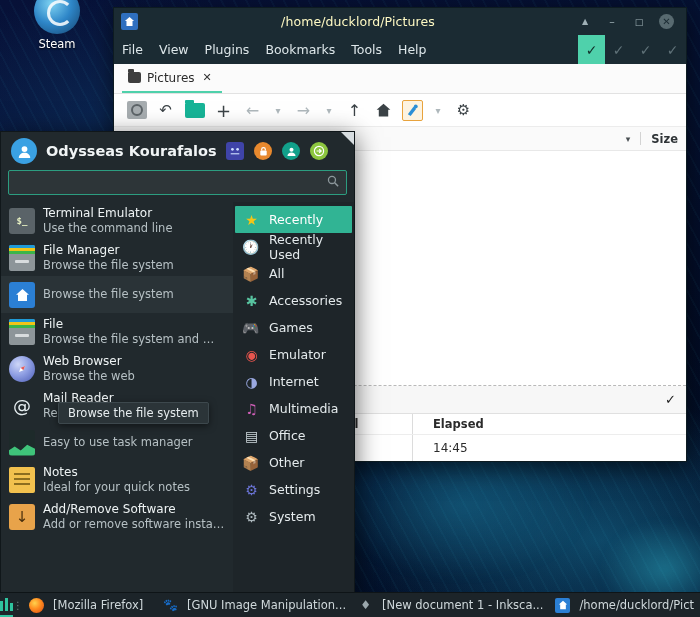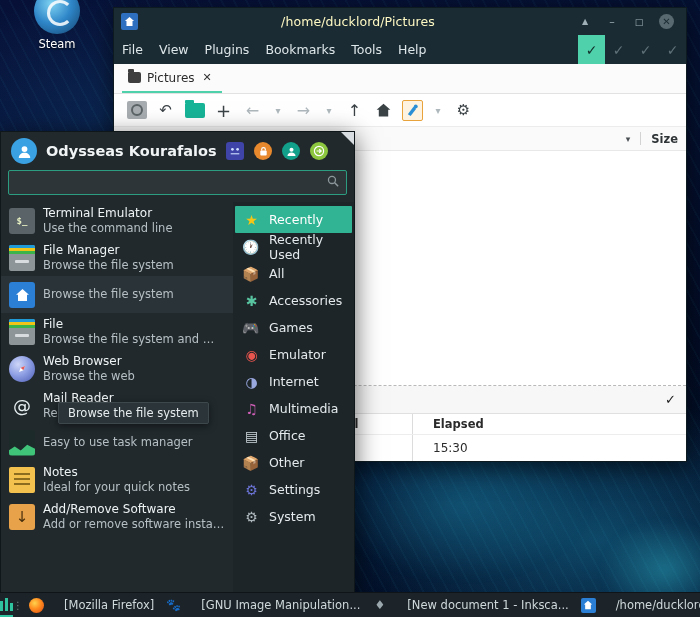--- a/index.html
+++ b/index.html
@@ -289,21 +289,21 @@
   .taskbar {
     position: absolute; left: 0; bottom: 0; width: 700px; height: 25px;
     background: #1c2429; display: flex; align-items: center;
     color: #cfd8db; font-size: 11.5px; border-top: 1px solid #0e1417;
   }
   .tsk-start {
     width: 22px; height: 100%; display: flex; align-items: center; justify-content: center; cursor: pointer;
     border-bottom: 2px solid #2fc39f;
   }
   .tsk-grip { width: 10px; display: flex; align-items: center; justify-content: center; color: #6c797e; font-size: 10px; }
-  .tsk-item { display: flex; align-items: center; gap: 20px; padding: 0 6px; height: 100%; cursor: pointer; white-space: nowrap; }
+  .tsk-item { display: flex; align-items: center; gap: 9px; padding: 0 6px; height: 100%; cursor: pointer; white-space: nowrap; }
   .tsk-item .ti-ico { width: 15px; height: 15px; flex: none; display: flex; align-items: center; justify-content: center; }
   .ti-firefox { border-radius: 50%; background: radial-gradient(circle at 38% 34%, #ffd24d 0%, #ff8a1e 45%, #d94b16 100%); }
   .ti-gimp { color: #8fa0a8; font-size: 12px; }
   .ti-ink { color: #9aa7ac; font-size: 12px; }
   .ti-space { background: #2b7fd4; border-radius: 2px; display: flex; align-items: center; justify-content: center; }
   .tsk-gap { width: 42px; }
 </style>
 </head>
 <body>
 
@@ -429,21 +429,21 @@
       <div class="transfer-row">
         <span class="cell c-from">e )</span>
         <span class="cell c-to"></span>
         <span class="cell c-prog">
           <span class="pbar">
             <span class="fill" id="pfill" style="width: 50%;"></span>
             <span class="txt">50%</span>
           </span>
         </span>
         <span class="cell c-total"></span>
-        <span class="cell c-elapsed">15:30</span>
+        <span class="cell c-elapsed">14:45</span>
       </div>
     </div>
   </div>
 </div>
 
 <div class="wmenu">
   <div class="wm-header">
     <div class="wm-avatar">
       <svg width="15" height="15" viewBox="0 0 16 16">
           <circle cx="8" cy="5.4" r="3.1" fill="#fff"></circle>

